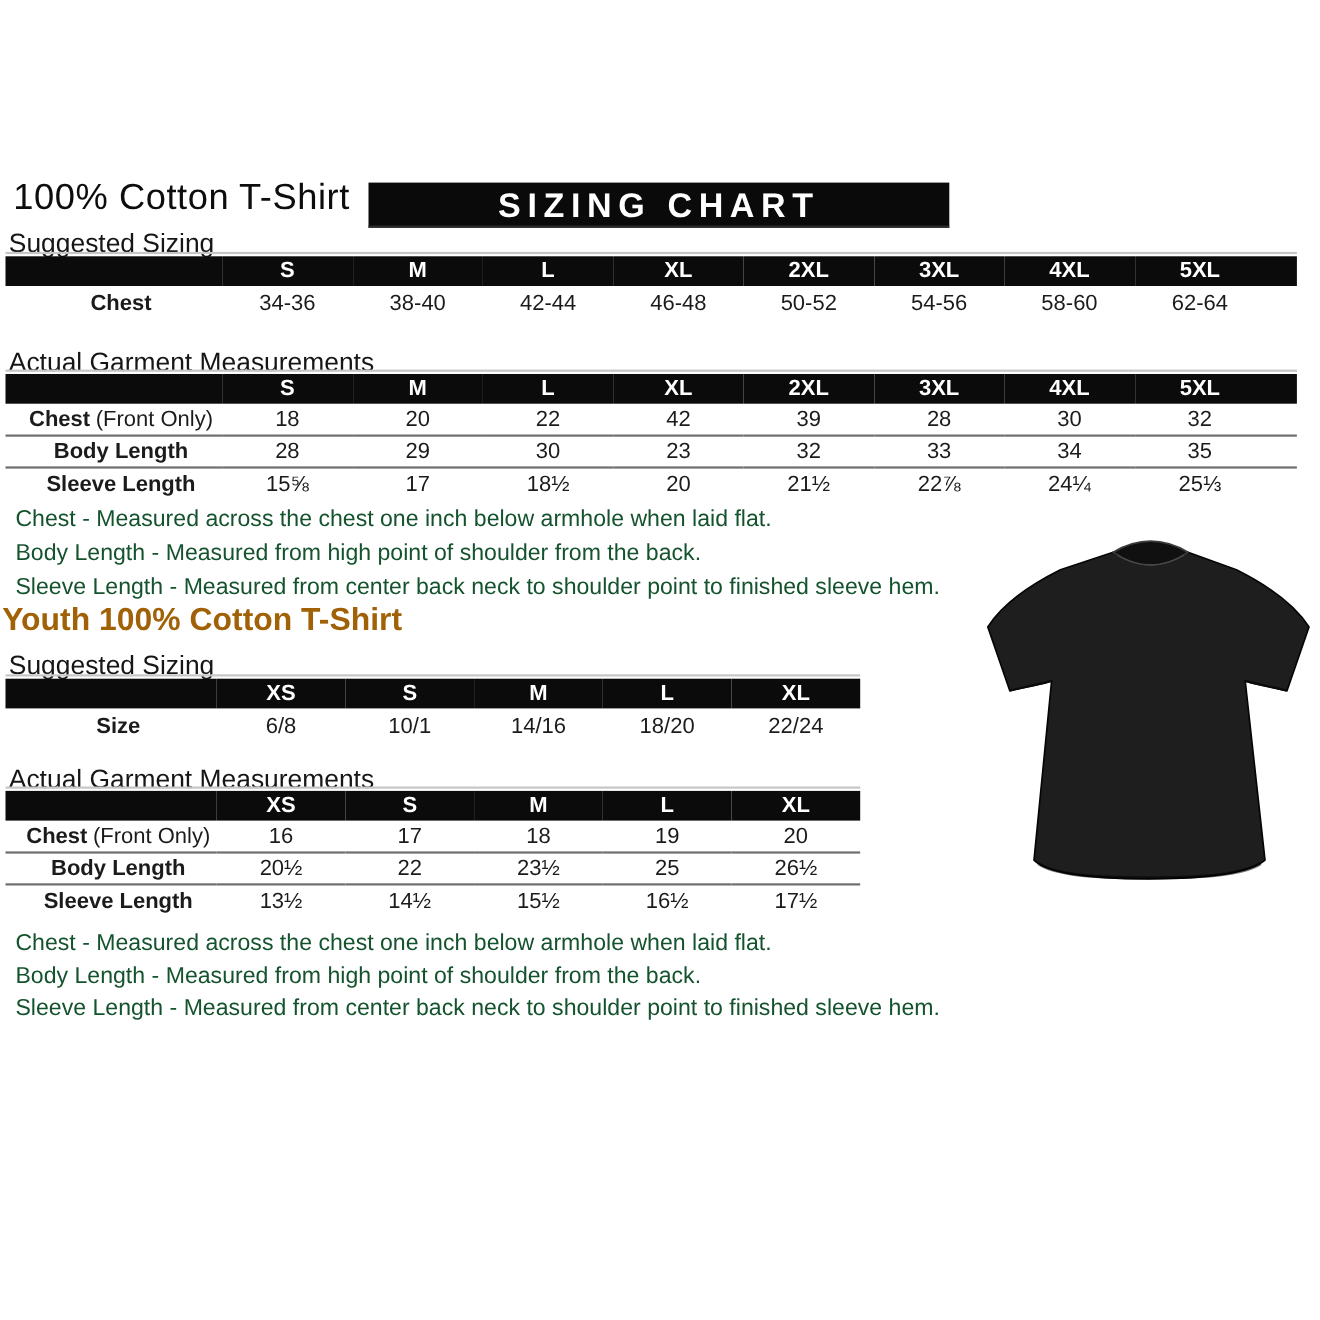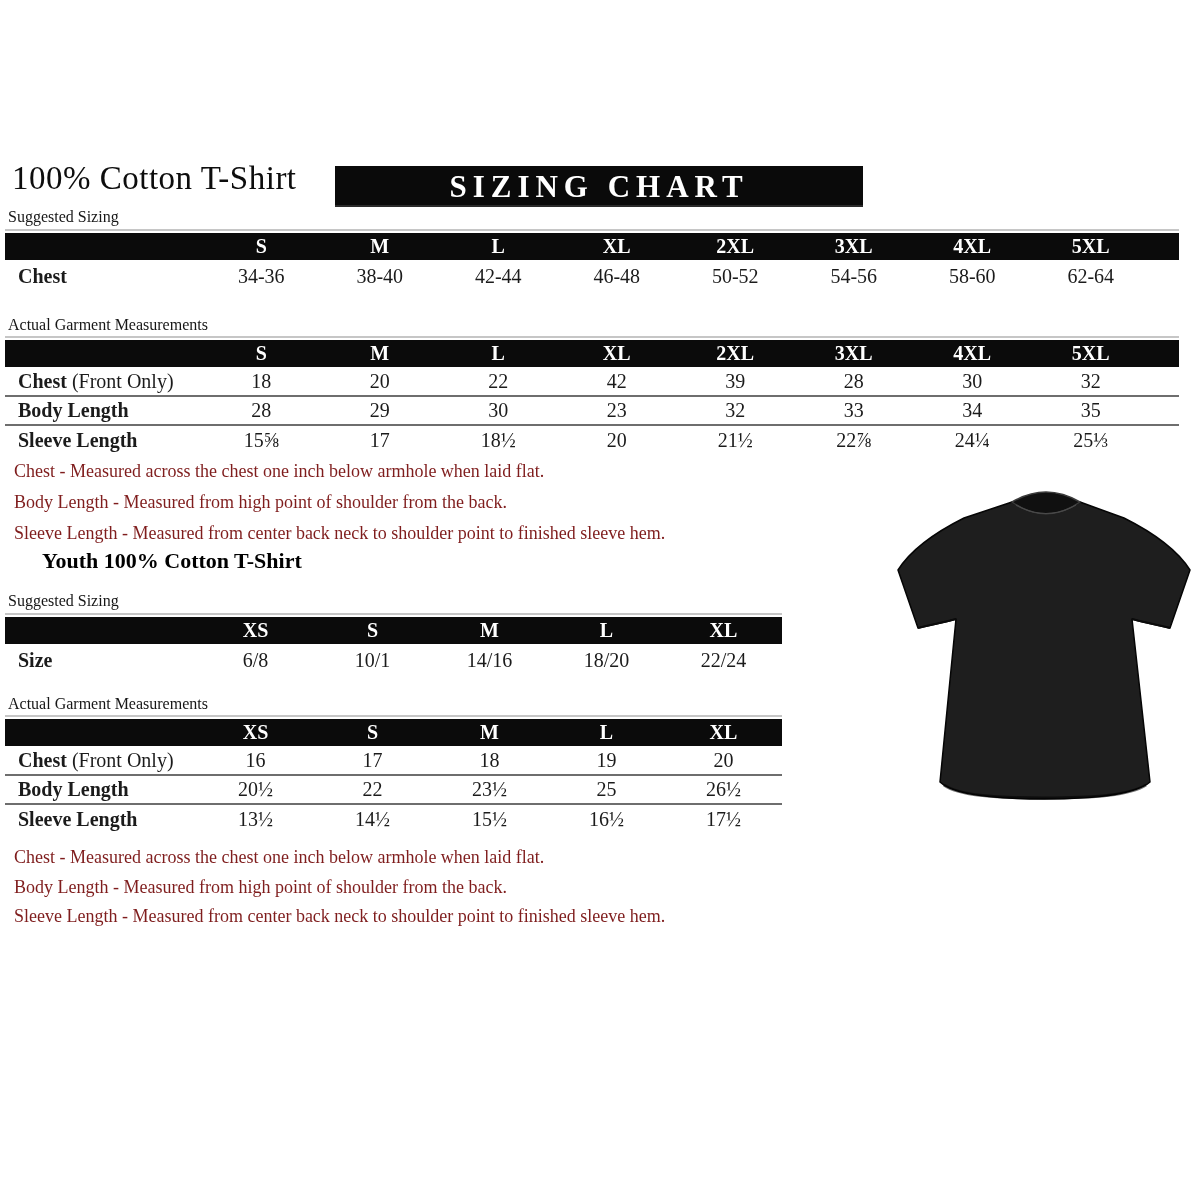--- a/index.html
+++ b/index.html
@@ -2,48 +2,48 @@
 <html><head>
 <meta charset="utf-8">
 <style>
   * { margin:0; padding:0; box-sizing:border-box; }
   html,body { background:#ffffff; }
   body {
     width:1200px; height:1200px; position:relative;
     font-family:"Liberation Sans", sans-serif; color:#111;
     overflow:hidden;
   }
-  .abs { position:absolute;font-family:Liberation Serif, serif; }
+  .abs { position:absolute; }
 
   .page-title { left:12px; top:160px; font-size:33px; font-weight:400; color:#0d0d0d; letter-spacing:0.5px; }
   .banner {
     left:335px; top:166px; width:528px; height:41px;
     background:#0a0a0a; color:#fff; text-align:center;
     font-weight:700; font-size:31px; line-height:41px; letter-spacing:6px;
     border-bottom:2px solid #2a2a2a;
   }
-  .section-label { font-size:16px; color:#161616; }
-  .youth-title { font-size:22px; font-weight:700; color:#000000;margin-left:40px; }
+  .section-label { font-size:24px; color:#161616; }
+  .youth-title { font-size:29px; font-weight:700; color:#a16207; }
 
   .tblwrap { border-top:2px solid #c6c6c6; padding-top:2px; }
   table { border-collapse:collapse; table-layout:fixed; }
   thead th {
     background:#0b0b0b; color:#ffffff; font-weight:700;
     font-size:20px; height:27px; text-align:center; padding:0;
   }
   tbody th, tbody td { font-size:20px; color:#1b1b1b; padding:0; }
   tbody td { text-align:center; }
-  tbody th { text-align:left; padding-left:13px; font-weight:400; white-space:nowrap;margin-top:14px; }
+  tbody th { text-align:center; padding-left:13px; font-weight:400; white-space:nowrap;margin-top:14px; }
   tbody th .b { font-weight:700; }
   tbody th .sfx { font-weight:400; margin-left:5px; }
   .sug tbody tr { height:32px; }
   .meas tbody tr { height:29px; }
   .meas tbody tr + tr { border-top:2px solid #6e6e6e; }
 
-  .notes { font-size:18px; color:#7f1d1d; line-height:31px; }
+  .notes { font-size:21px; color:#14532d; line-height:31px; }
   .notes2 { line-height:29.5px; }
 
   .tshirt-box { left:888px; top:486px; width:312px; height:320px; }
 </style>
 </head>
 <body>
 
 <div class="abs page-title">100% Cotton T-Shirt</div>
 
 <div class="abs banner">

